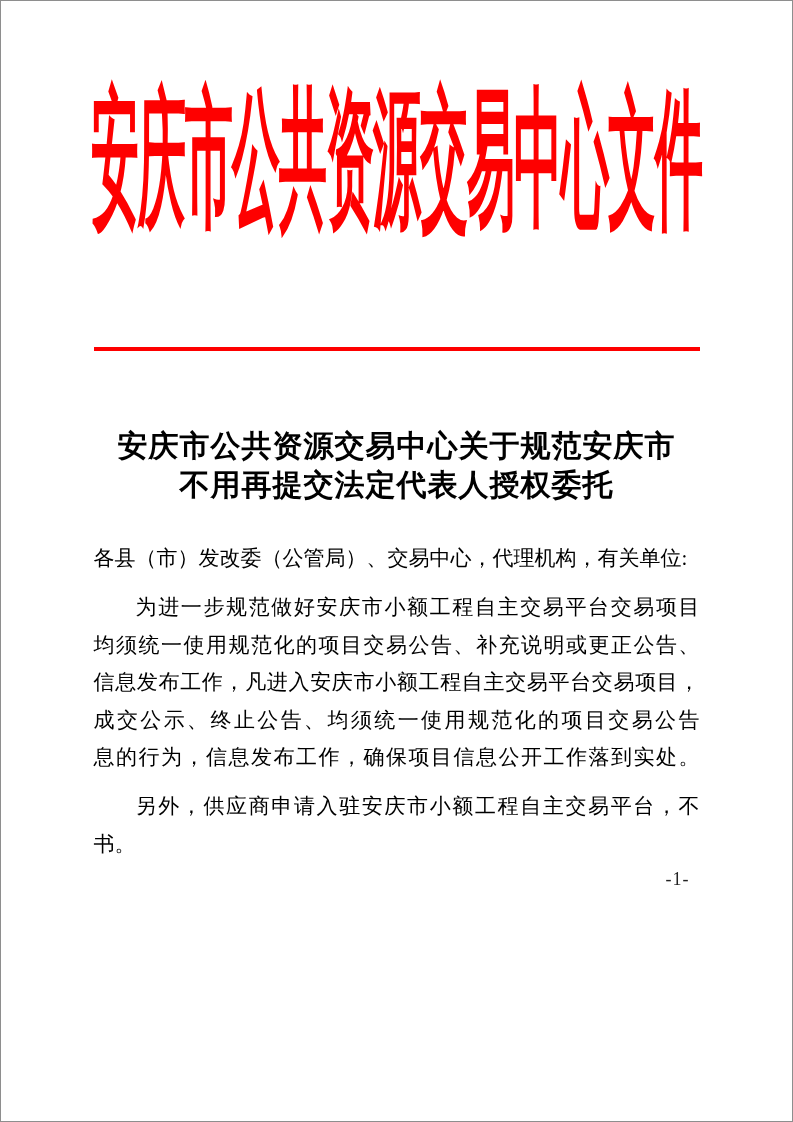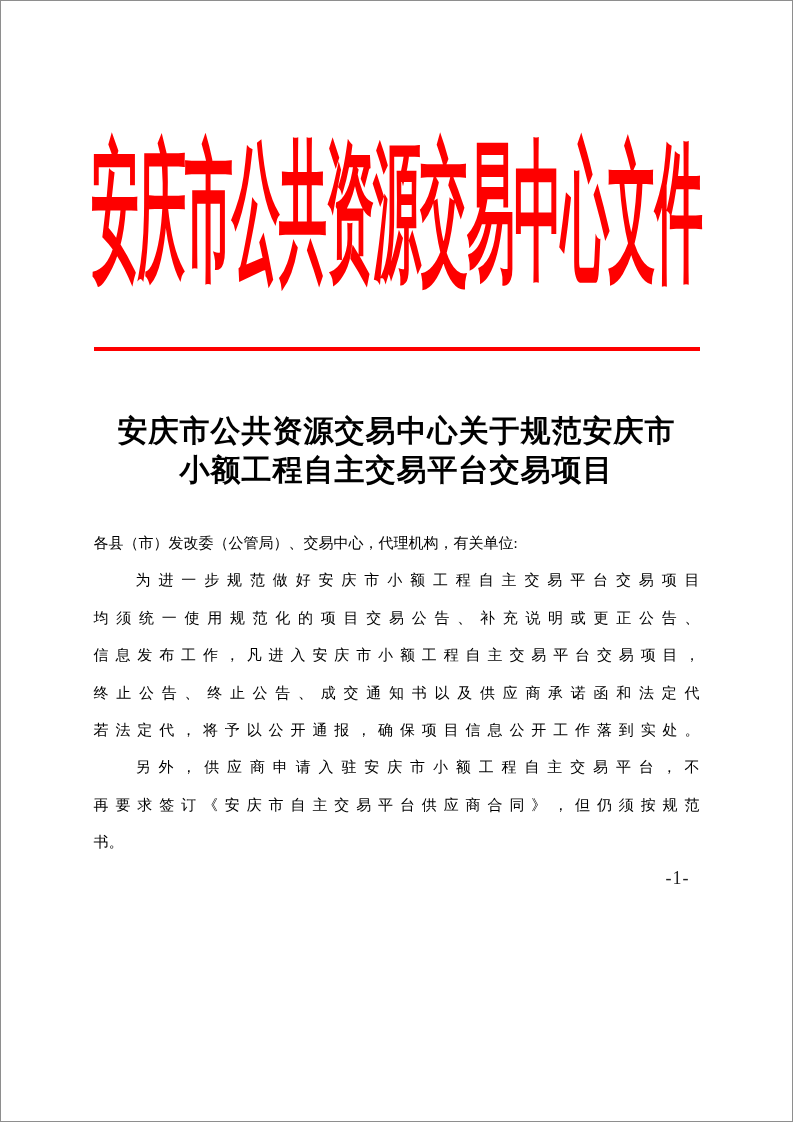--- a/index.html
+++ b/index.html
@@ -9,57 +9,57 @@
     box-sizing:border-box;
     border:1px solid #8e8e8e;
     background:#ffffff;
     color:#000000;
     font-family:"Liberation Serif","DejaVu Serif",serif;
     overflow:hidden;
   }
   .letterhead-wrap {
     margin-top:136px;
     height:154px;
-    display:flex; align-items:center; justify-content:center;
+    display:flex; align-items:flex-start; justify-content:center;
     overflow:visible;
   }
   .letterhead {
     font-size:48px;
     line-height:48px;
     font-weight:bold;
     letter-spacing:-1px;
     white-space:nowrap;
     transform:scaleY(3.15);
     transform-origin:center center;
   }
   .red-rule {
     width:606px; height:4px;
     margin:56px auto 0 auto;
   }
   .doc-title {
-    margin-top:60px;
+    margin-top:75px;
     text-align:center;
     font-weight:bold;
     font-size:30px;
     line-height:39px;
     letter-spacing:1px;
   }
   .body-text {
     width:606px;
     margin:36px auto 0 auto;
-    font-size:15px;
+    font-size:21px;
     line-height:37.4px;
   }
   .body-text .rline { min-height:37.4px; }
   .justify {
     text-align:justify;
     text-align-last:justify;
     text-justify:inter-ideograph;
   }
-  .indent { padding-left:42px; }
+  .indent { padding-left:42px;margin-top:12px; }
   .page-num {
     width:606px;
     margin:6px auto 0 auto;
     box-sizing:border-box;
     padding-right:10px;
     text-align:right;
     font-size:18px;
     letter-spacing:1px;
     color:#222222;
   }
@@ -70,30 +70,29 @@
 <div class="page" style="border-color: rgb(142, 142, 142);">
 
   <div class="letterhead-wrap">
     <div class="letterhead" style="color: rgb(254, 0, 0);">安庆市公共资源交易中心文件</div>
   </div>
 
   <div class="red-rule" style="background: rgb(254, 0, 0);"></div>
 
   <div class="doc-title">
       <div class="rline">安庆市公共资源交易中心关于规范安庆市</div>
-      <div class="rline">小额工程自主交易平台交易项目</div>
+      <div class="rline">不用再提交法定代表人授权委托</div>
     </div>
 
   <div class="body-text">
       <div class="rline">各县（市）发改委（公管局）、交易中心，代理机构，有关单位:</div>
       <div class="rline indent justify">为进一步规范做好安庆市小额工程自主交易平台交易项目</div>
       <div class="rline justify">均须统一使用规范化的项目交易公告、补充说明或更正公告、</div>
       <div class="rline justify">信息发布工作，凡进入安庆市小额工程自主交易平台交易项目，</div>
-      <div class="rline justify">终止公告、终止公告、成交通知书以及供应商承诺函和法定代</div>
-      <div class="rline justify">若法定代，将予以公开通报，确保项目信息公开工作落到实处。</div>
+      <div class="rline justify">成交公示、终止公告、均须统一使用规范化的项目交易公告</div>
+      <div class="rline justify">息的行为，信息发布工作，确保项目信息公开工作落到实处。</div>
       <div class="rline indent justify">另外，供应商申请入驻安庆市小额工程自主交易平台，不</div>
-      <div class="rline justify">再要求签订《安庆市自主交易平台供应商合同》，但仍须按规范</div>
       <div class="rline">书。</div>
     </div>
 
   <div class="page-num">-1-</div>
 
 </div>
 
 </body></html>

